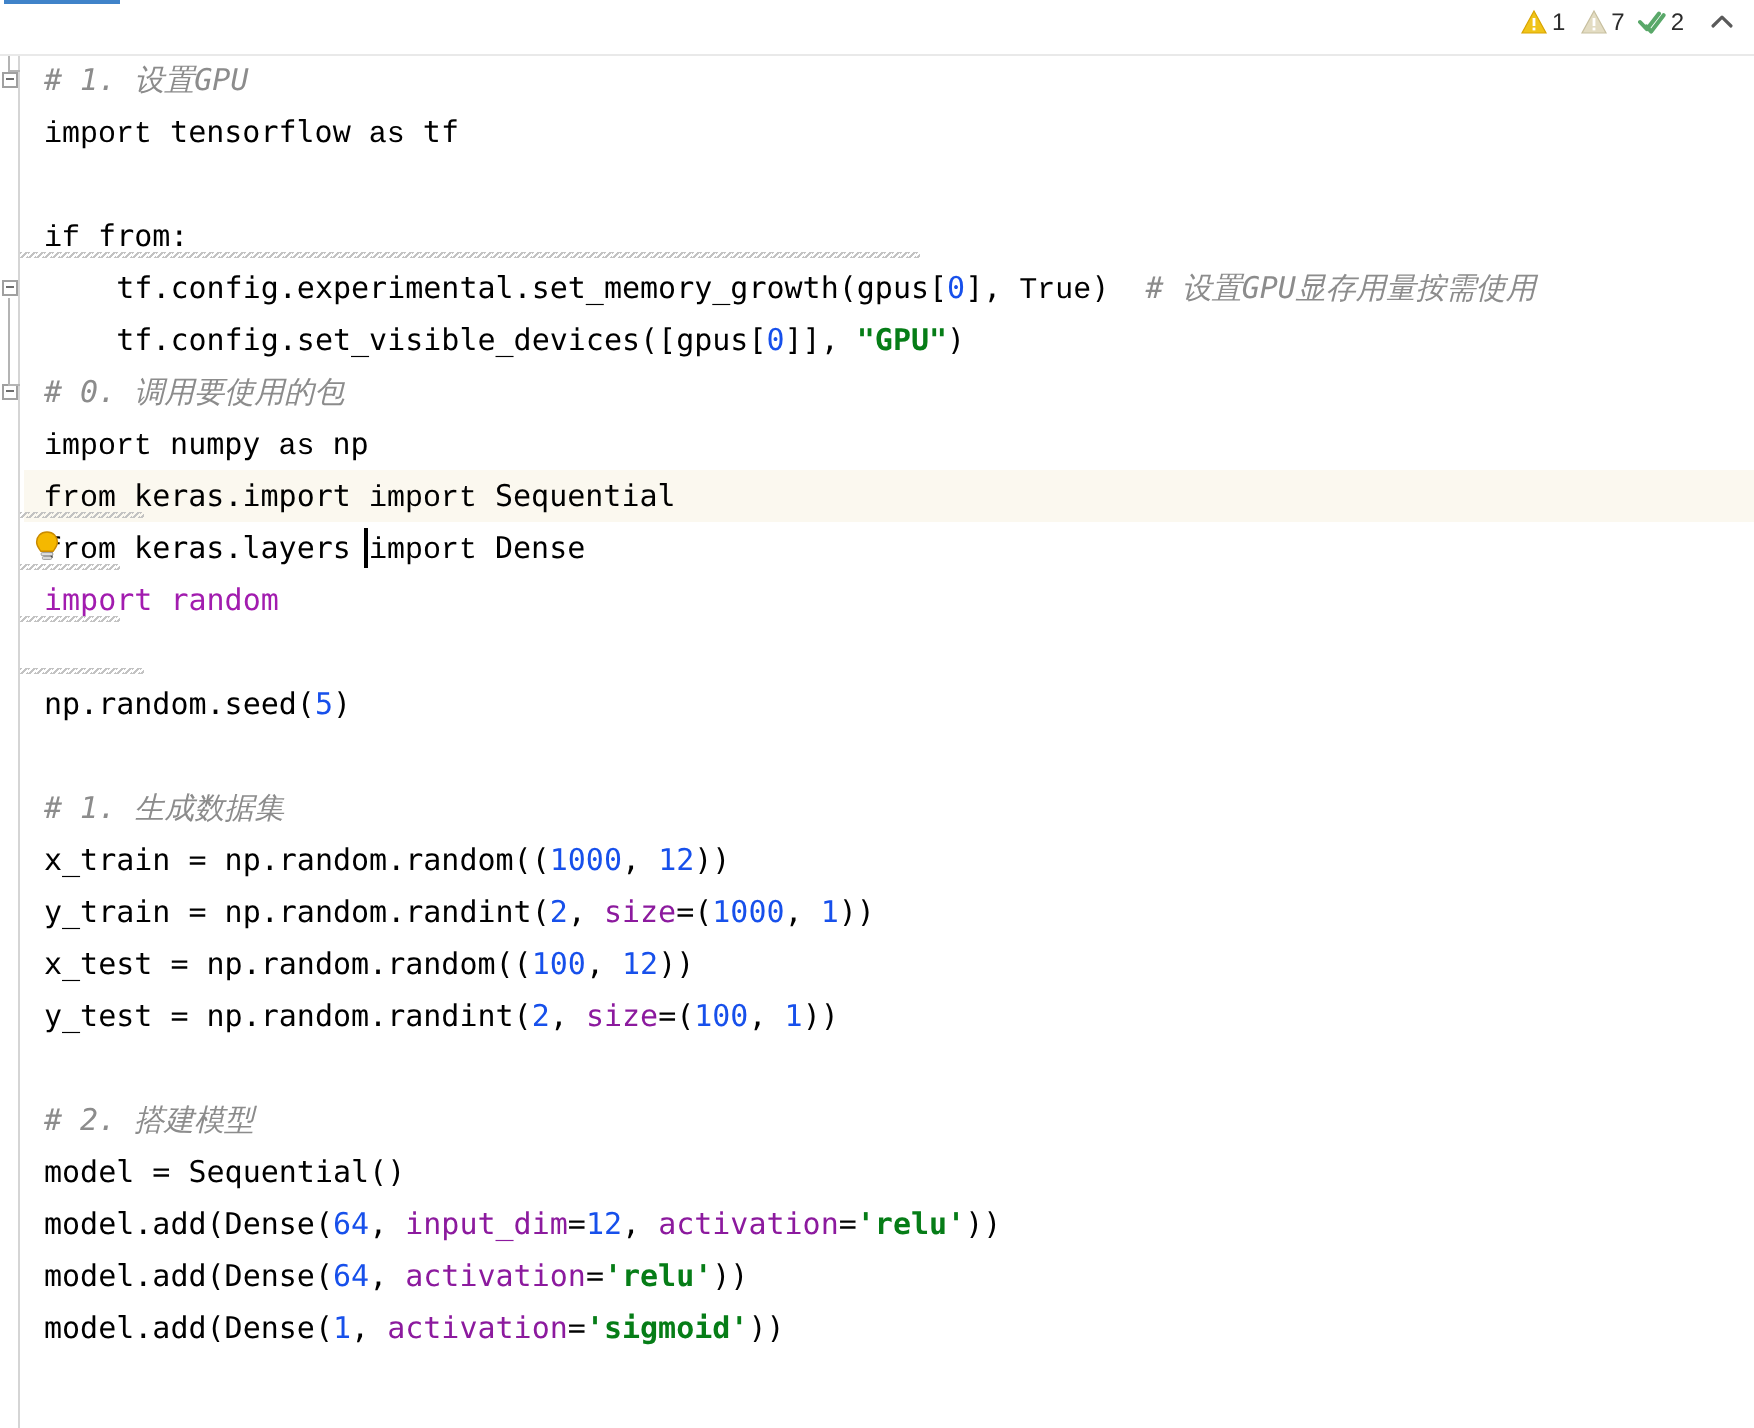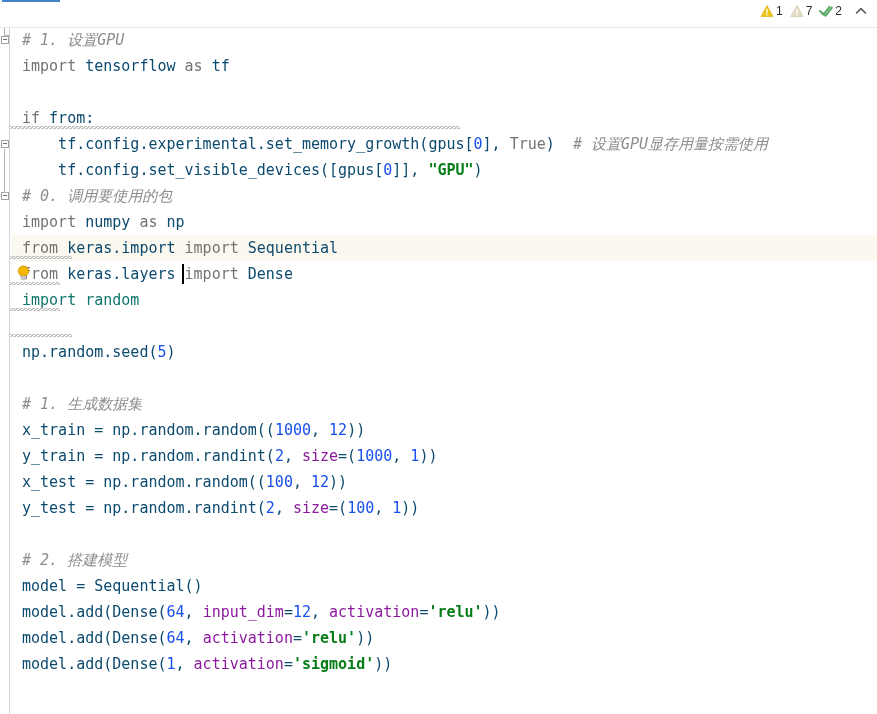--- a/index.html
+++ b/index.html
@@ -131,27 +131,27 @@
     white-space: pre;
     color: #080808;
     letter-spacing: 0;
   }
   .line.current {
     background: #fbf8ef;
   }
   .line .txt { display: inline; }
 
   
-  .kw      { color: #737373; }
+  .kw      { color: #000000; font-family: Liberation Mono, monospace; }
   .num     { color: #1750eb; }
   .str     { color: #067d17; font-weight: bold; }
   .kwarg   { color: #8c1a9e; text-align: right; }
   .cmt     { color: #8c8c8c; font-style: italic; }
-  .plain   { color: #0c4a6e; }
-  .dim     { color: #0f766e; }
+  .plain   { color: #000000; }
+  .dim     { color: #a21caf; }
   .wavy-line {
     position: absolute;
     height: 3px;
     bottom: 2px;
     background-image: repeating-linear-gradient(
         135deg, #c0c0c0 0px, #c0c0c0 1px, transparent 1px, transparent 2px);
     background-size: 4px 3px;
     opacity: .95;
   }
 

